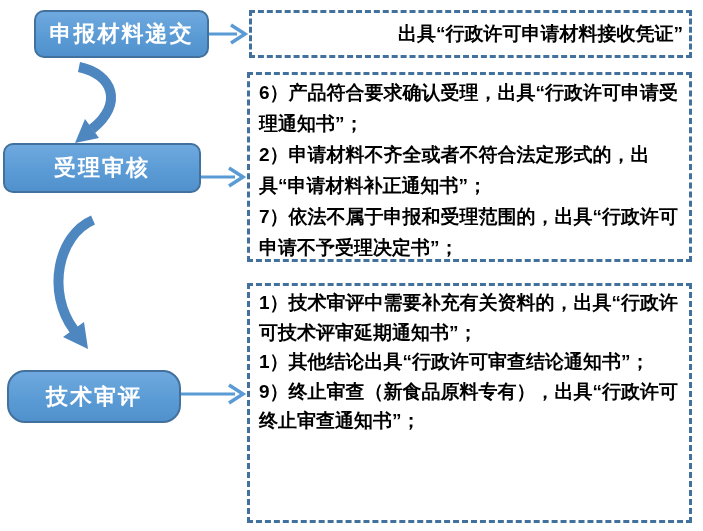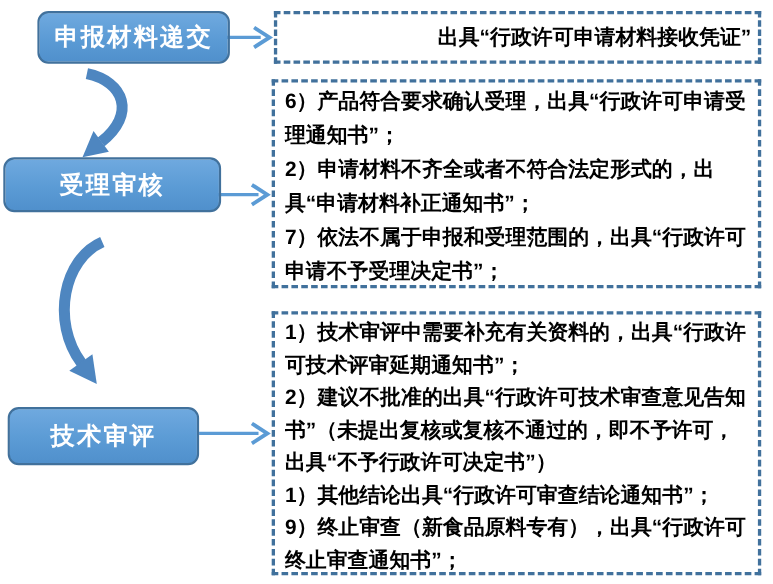--- a/index.html
+++ b/index.html
@@ -76,34 +76,33 @@
   </svg>
 
   <div class="node" style="left:3px;top:10px;width:175px;height:48px;margin-left:31px;">
     <span class="label">申报材料递交</span>
   </div>
 
   <div class="node" style="left:3px;top:143px;width:198px;height:50px;">
     <span class="label">受理审核</span>
   </div>
 
-  <div class="node" style="left:7px;top:370px;width:174px;height:53px;">
+  <div class="node" style="left:7px;top:370px;width:174px;height:53px;border-radius:18px;">
     <span class="label">技术审评</span>
   </div>
 
   <div class="outbox single" style="left:249px;top:10px;width:443px;height:48px;justify-content:flex-end;">
     <p>出具“行政许可申请材料接收凭证”</p>
   </div>
 
   <div class="outbox mid" style="left:247px;top:72px;width:445px;height:190px;">
     <p>6）产品符合要求确认受理，出具“行政许可申请受理通知书”；</p>
     <p>2）申请材料不齐全或者不符合法定形式的，出具“申请材料补正通知书”；</p>
     <p>7）依法不属于申报和受理范围的，出具“行政许可申请不予受理决定书”；</p>
   </div>
 
   <div class="outbox last" style="left:247px;top:283px;width:445px;height:240px;">
     <p>1）技术审评中需要补充有关资料的，出具“行政许可技术评审延期通知书”；</p>
-    <p>2）建议不批准的出具“行政许可技术审查意见告知书”（未提出复核或复核不通过的，即不予许可，出具“不予行政许可决定书”）</p>
     <p>1）其他结论出具“行政许可审查结论通知书”；</p>
     <p>9）终止审查（新食品原料专有），出具“行政许可终止审查通知书”；</p>
   </div>
 
 </div>
 
 </body></html>

